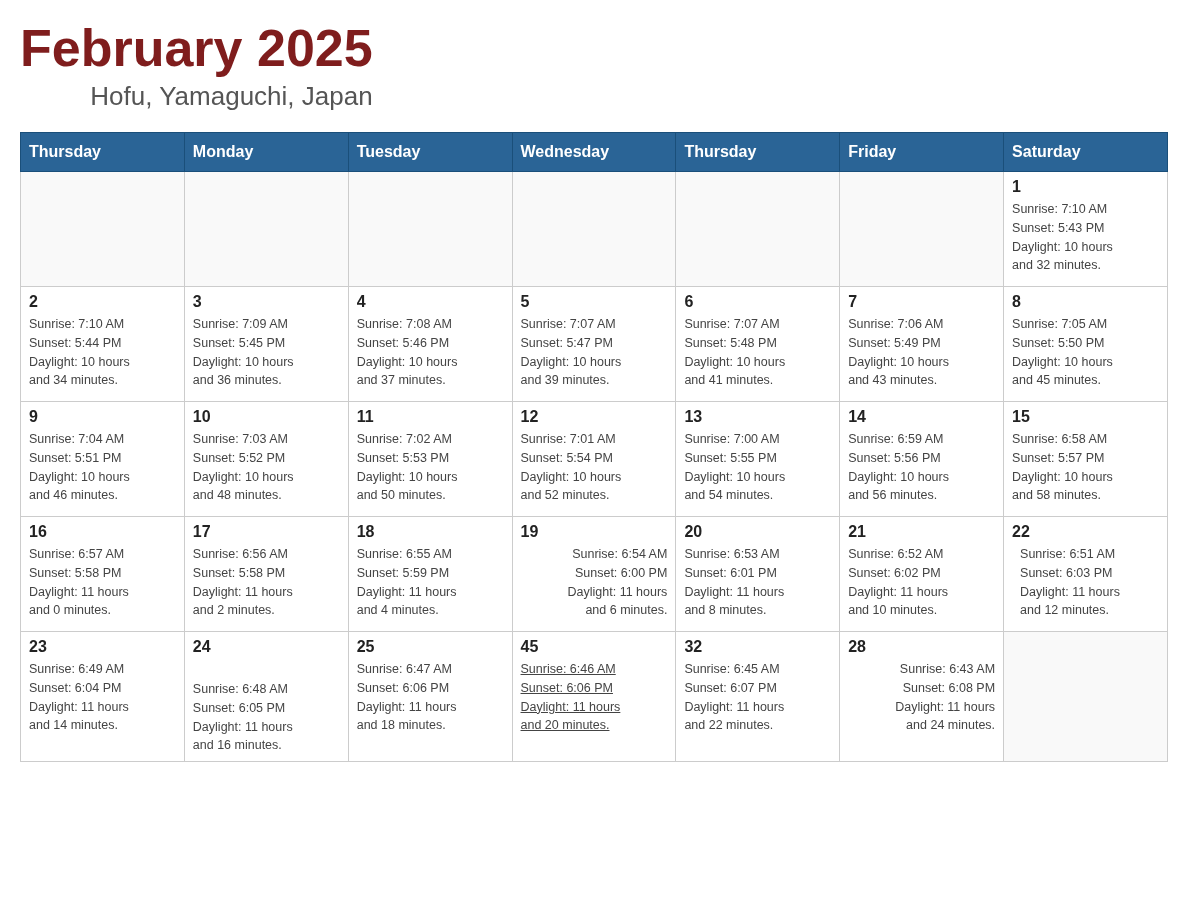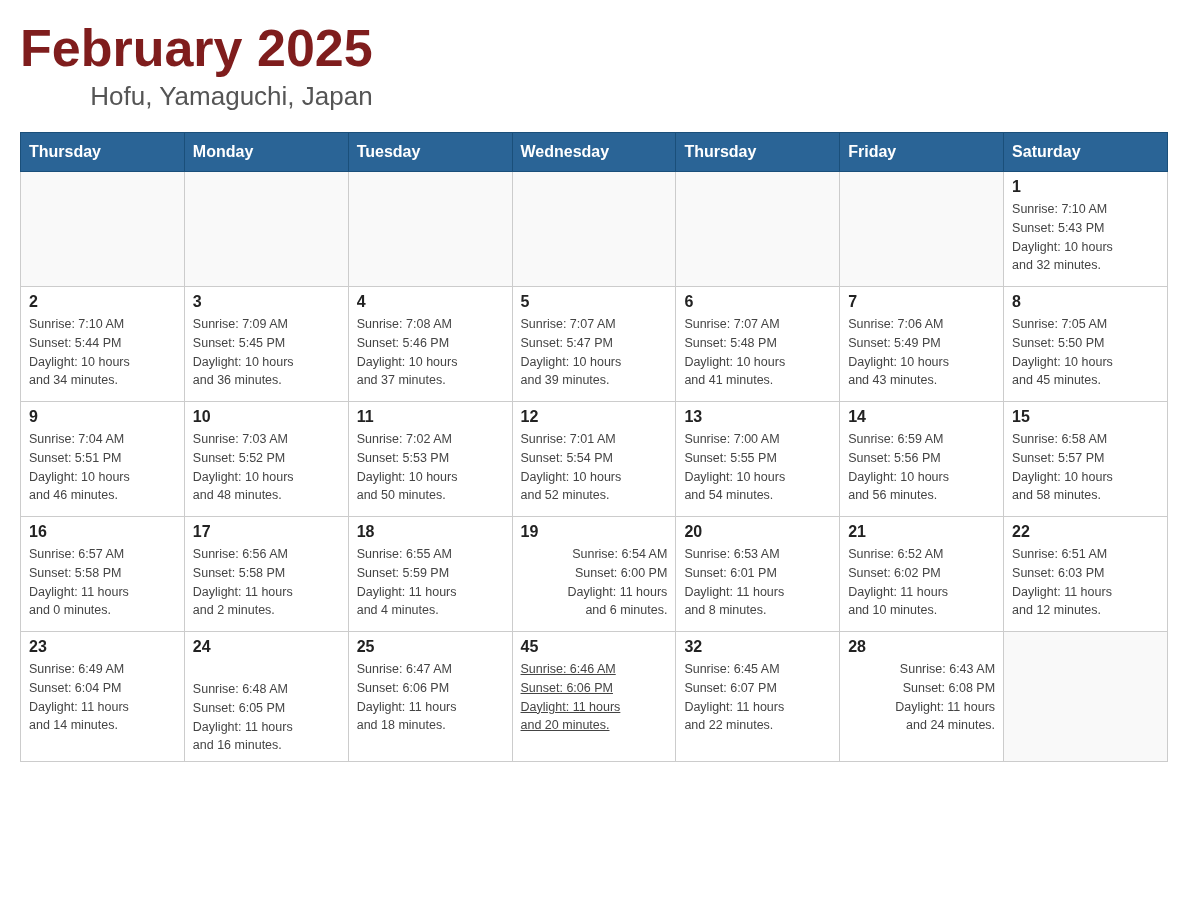--- a/index.html
+++ b/index.html
@@ -269,21 +269,21 @@
         </td>
         <td>
           <span class="day-number">21</span>
           <div class="day-info" style="white-space: pre-line;">Sunrise: 6:52 AM
 Sunset: 6:02 PM
 Daylight: 11 hours
 and 10 minutes.</div>
         </td>
         <td>
           <span class="day-number">22</span>
-          <div class="day-info" style="white-space: pre-line;">Sunrise: 6:51 AM
+          <div class="day-info" style="white-space: pre-line; margin-left: 8px;">Sunrise: 6:51 AM
 Sunset: 6:03 PM
 Daylight: 11 hours
 and 12 minutes.</div>
         </td>
       </tr>
       <tr class="week-row">
         <td>
           <span class="day-number">23</span>
           <div class="day-info" style="white-space: pre-line;">Sunrise: 6:49 AM
 Sunset: 6:04 PM

